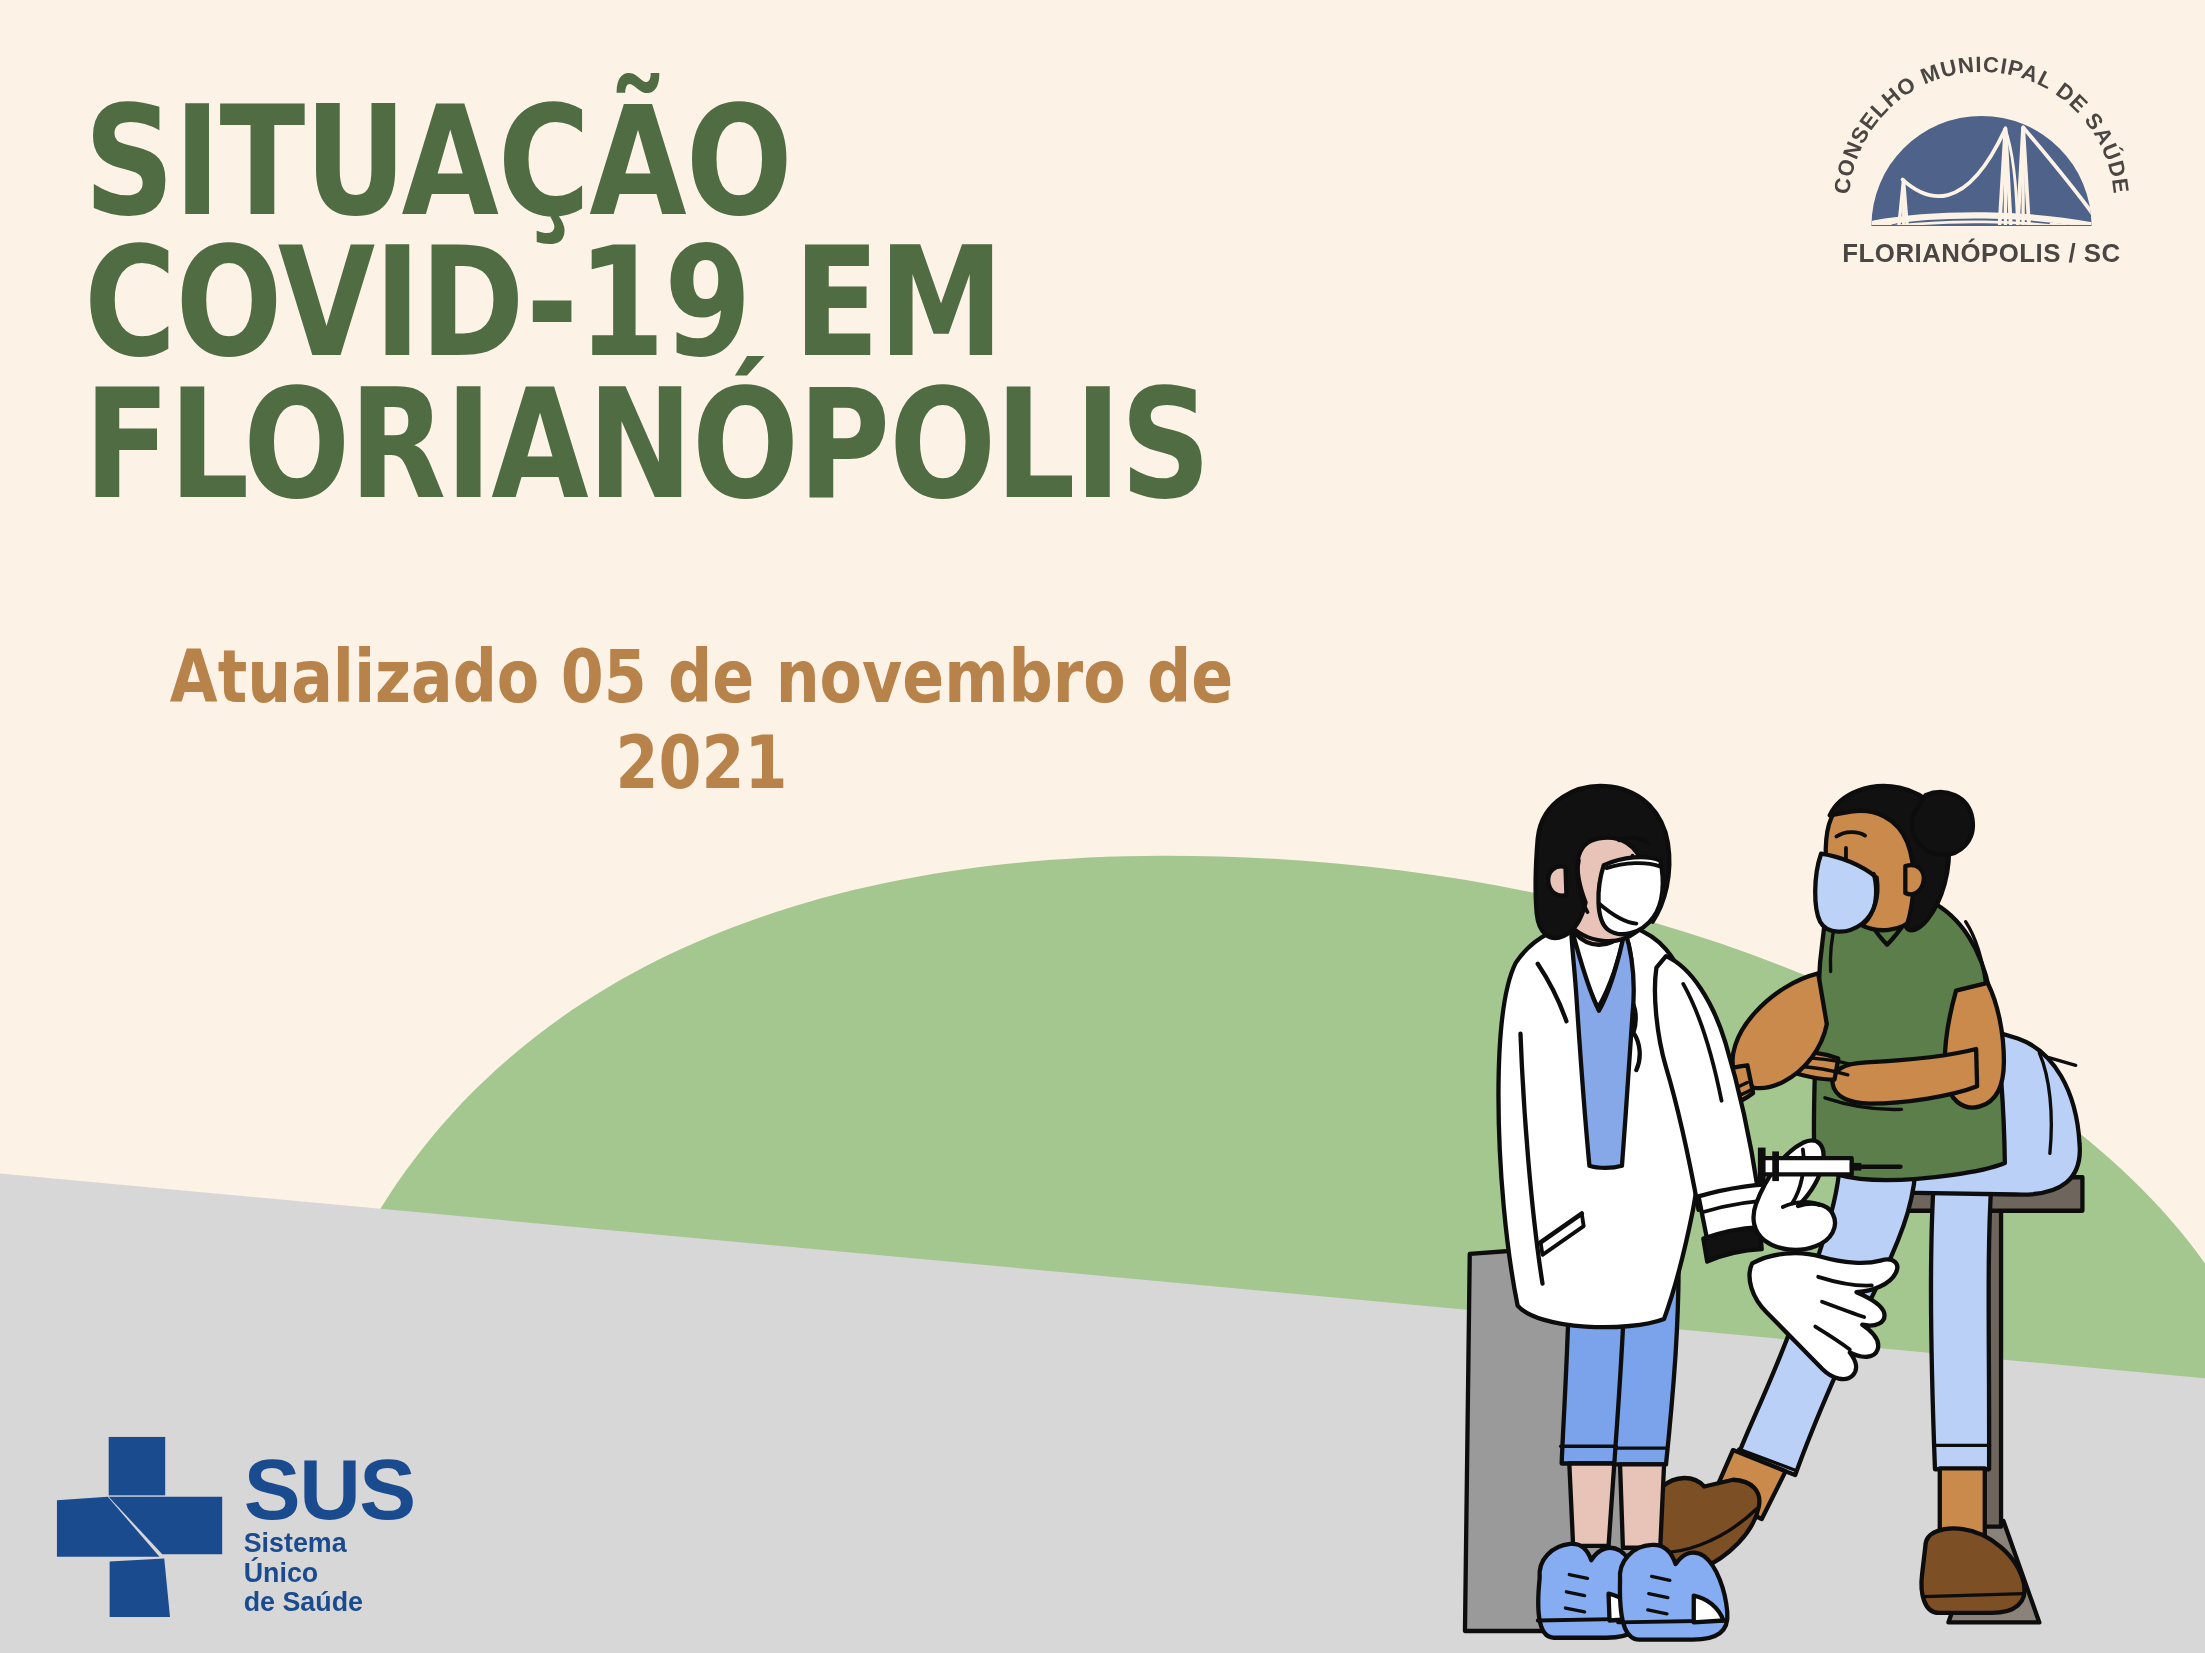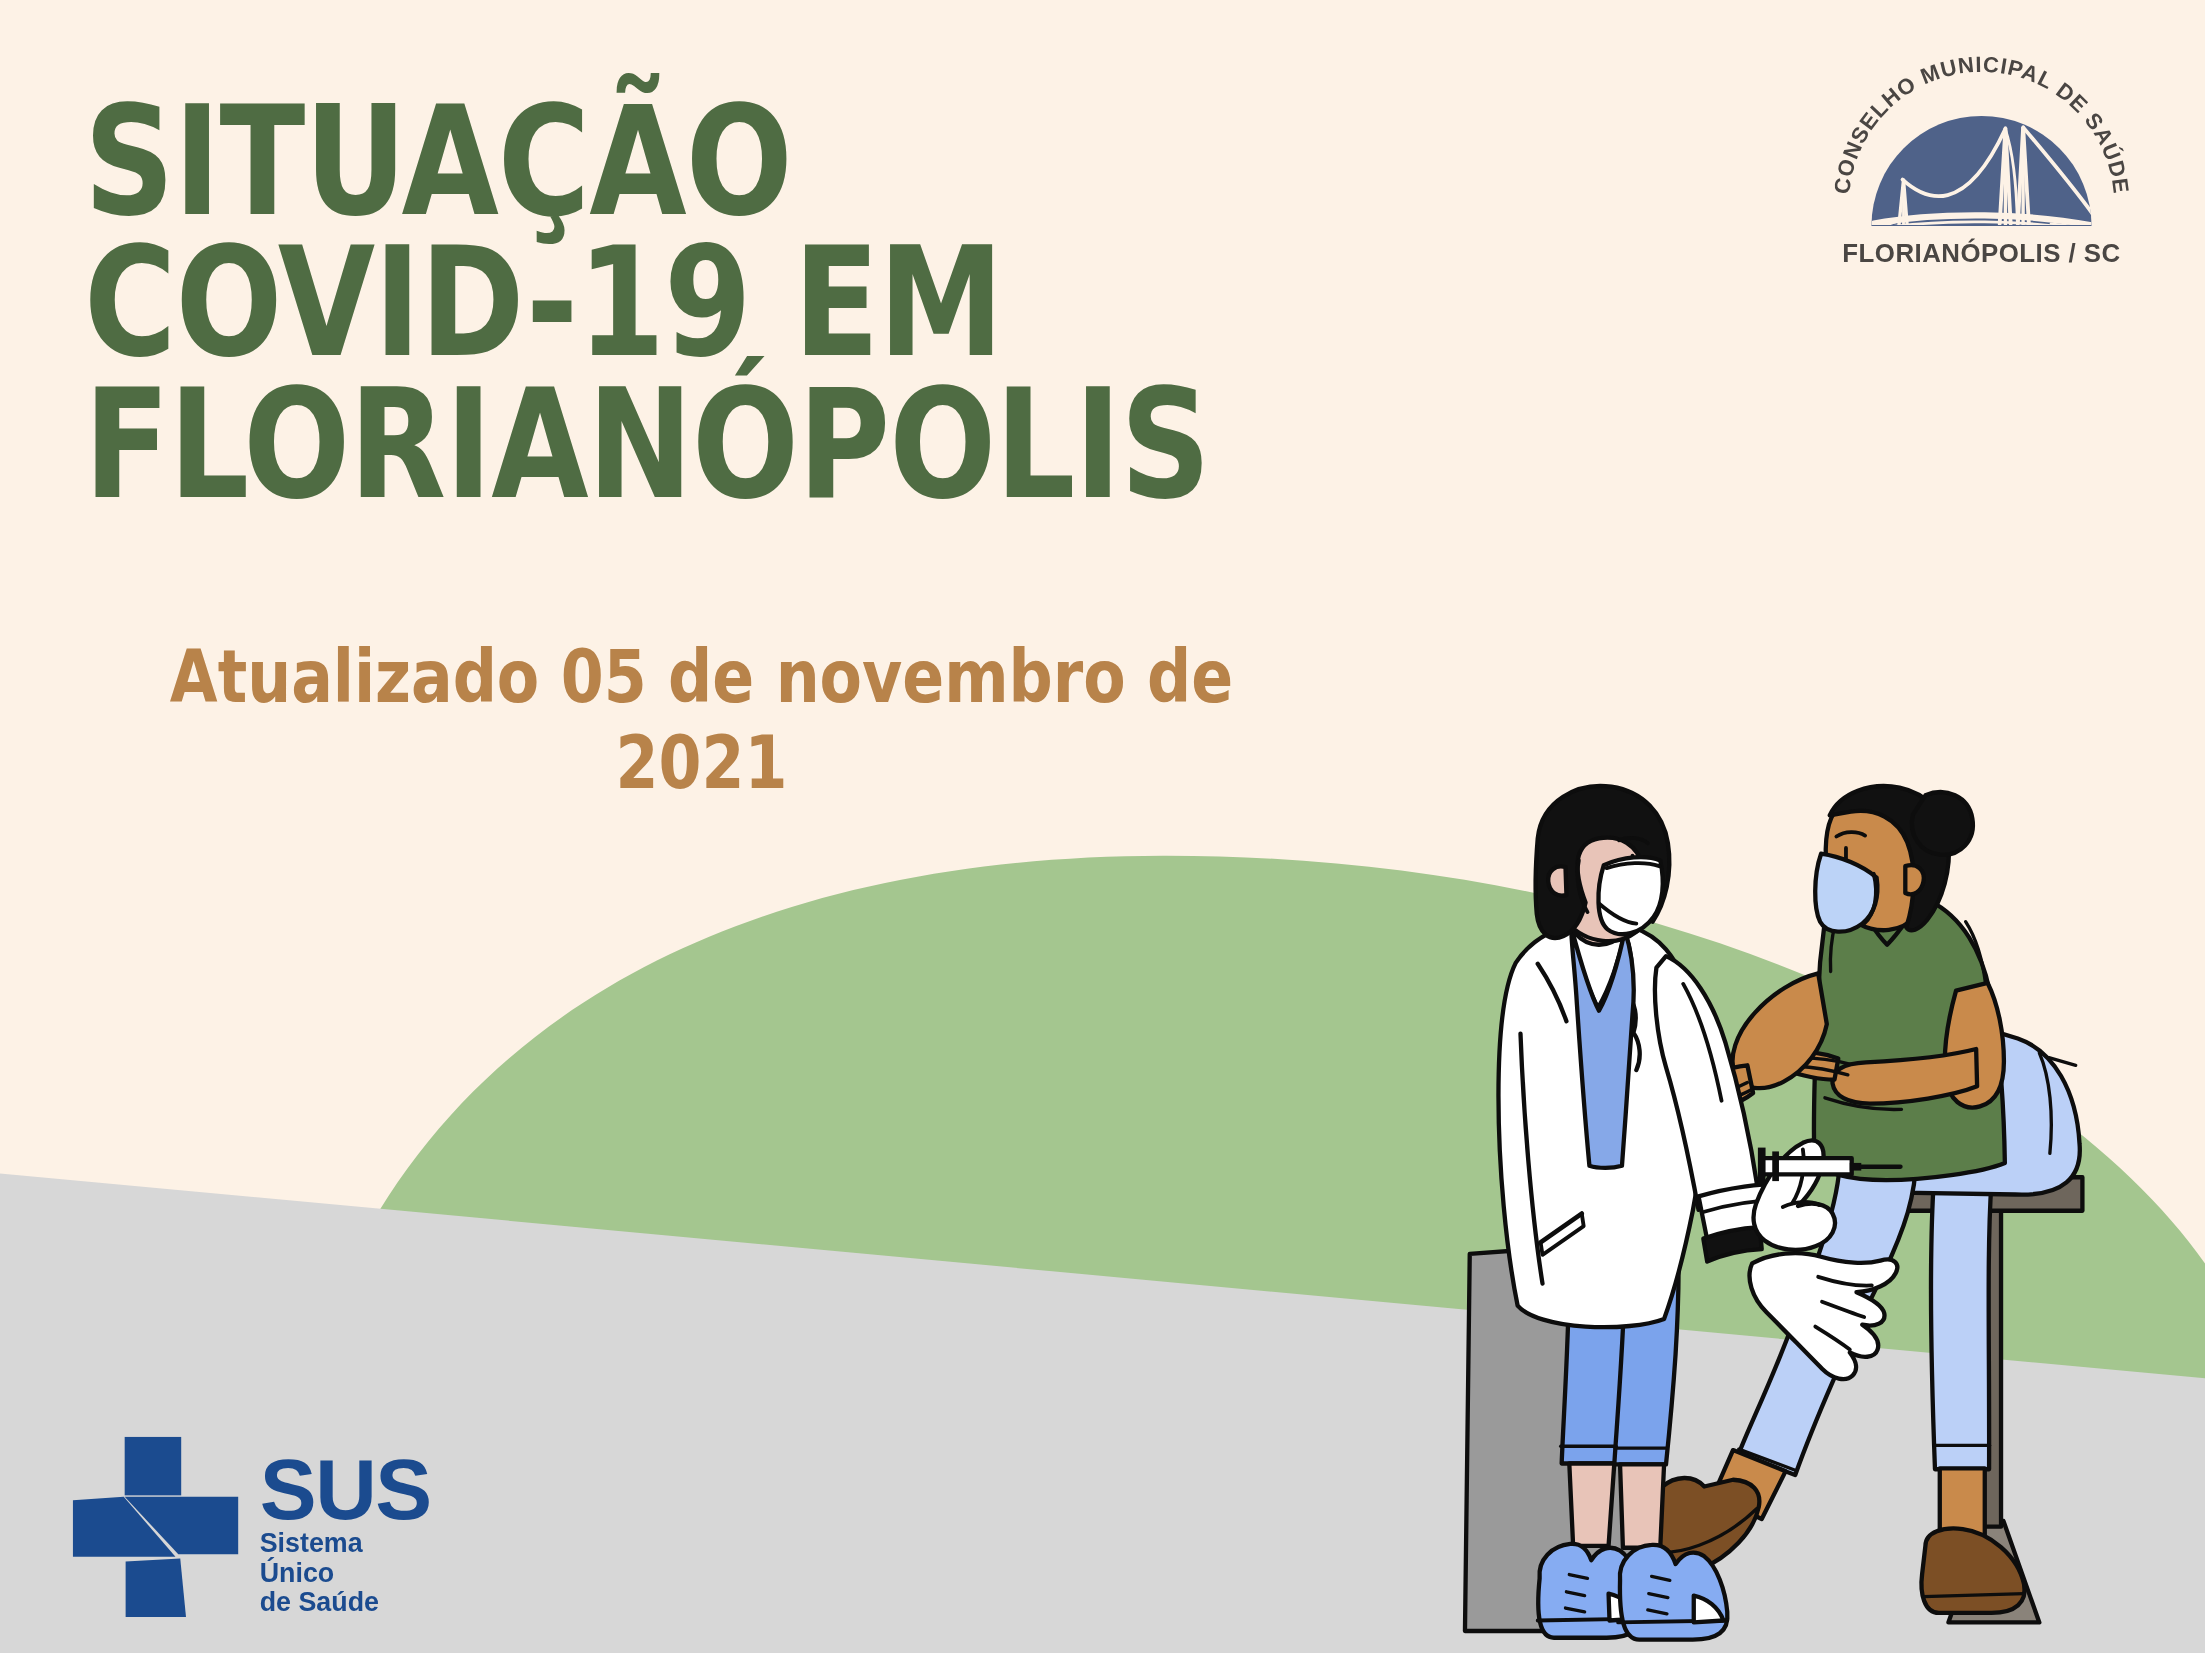--- a/index.html
+++ b/index.html
@@ -47,21 +47,21 @@
     text-align:center;
     transform:scaleX(0.94);
     transform-origin:center top;
   }
 
   
   .cms-logo { position:absolute; left:1826px; top:36px; width:311px; height:268px; }
   .cms-logo svg { width:100%; height:100%; display:block; }
 
   
-  .sus-logo { position:absolute; left:72px; top:1433px; width:364px; height:187px; }
+  .sus-logo { position:absolute; left:56px; top:1433px; width:364px; height:187px; }
   .sus-logo svg { width:100%; height:100%; display:block; }
 
   
   .illustration { position:absolute; left:1417px; top:780px; width:789px; height:874px; }
   .illustration svg { width:100%; height:100%; display:block; }
 </style>
 </head>
 <body>
 
 <div id="poster">

